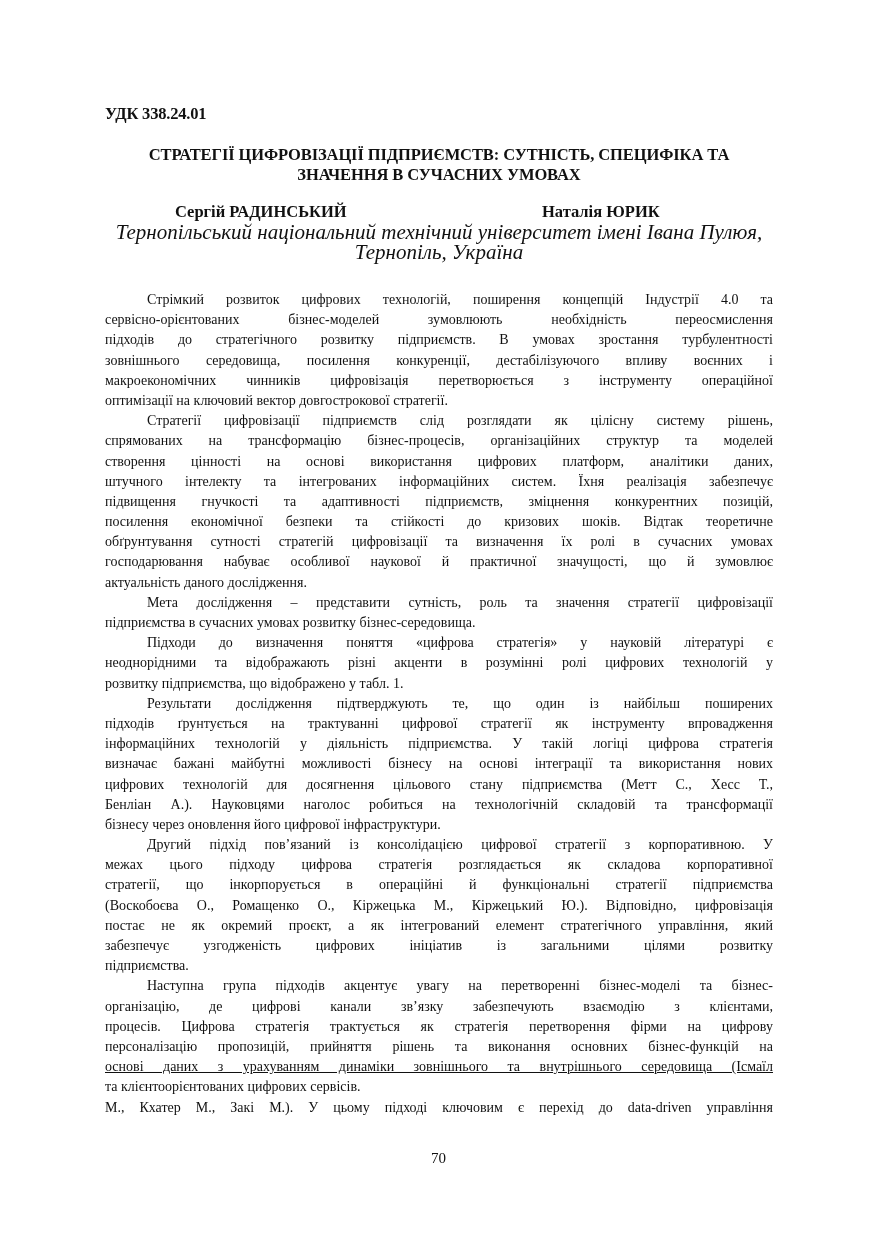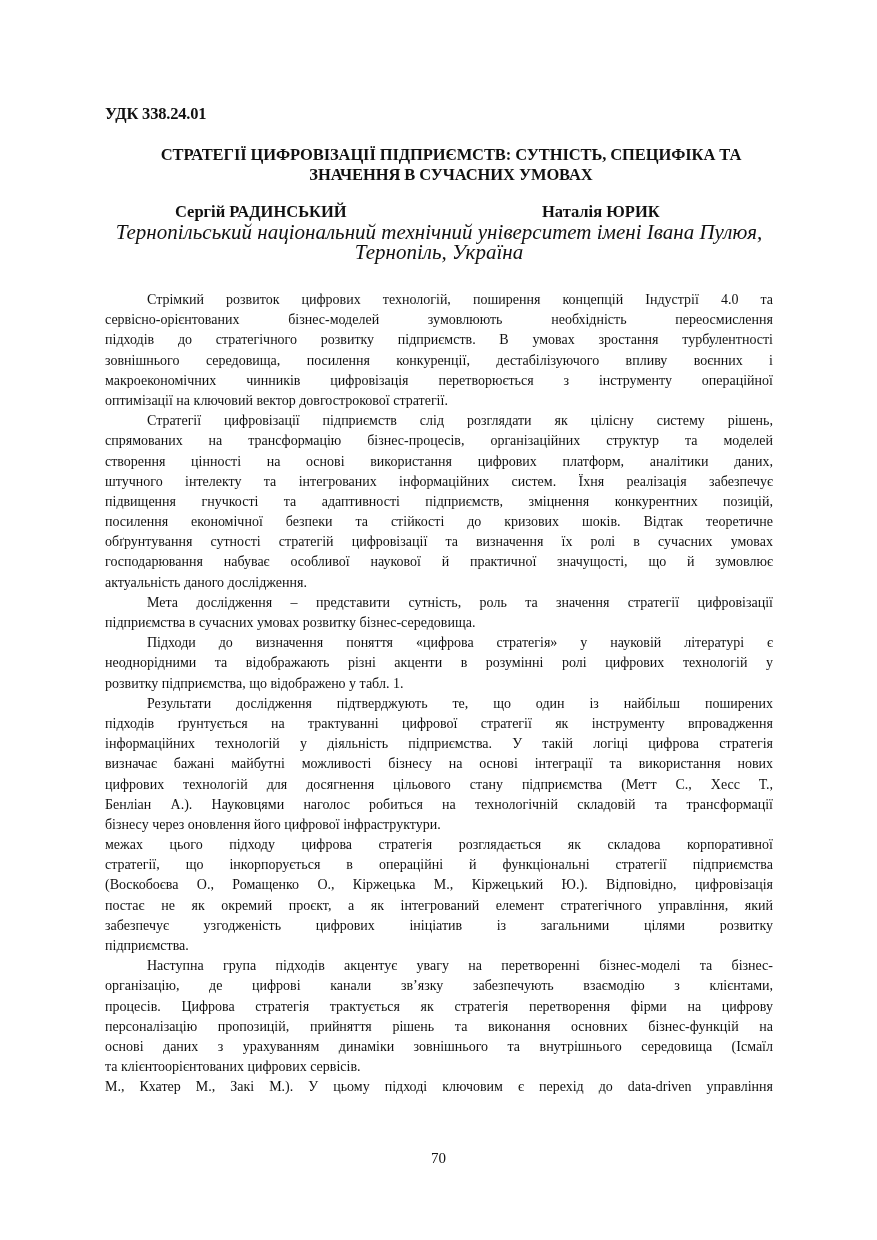--- a/index.html
+++ b/index.html
@@ -1,20 +1,20 @@
 <!DOCTYPE html>
 <html><head>
 <meta charset="utf-8">
 <style>
   html, body { margin: 0; padding: 0; background: #ffffff; }
   body { width: 877px; height: 1240px; position: relative; overflow: hidden;
          font-family: "Liberation Serif", "DejaVu Serif", serif; color: #111; }
   .page { position: absolute; left: 105px; top: 0; width: 668px; }
   .udk { position: absolute; top: 104px; left: 0; font-weight: bold; font-size: 16.5px; letter-spacing: -0.2px; }
-  .title { position: absolute; top: 145px; left: 12px; width: 668px; text-align: center; font-weight: bold;
+  .title { position: absolute; top: 145px; left: 0; width: 668px; text-align: center; font-weight: bold;
            font-size: 16.5px; line-height: 20px; letter-spacing: -0.1px; }
   .authors { position: absolute; top: 202px; left: 0; width: 668px; font-weight: bold; font-size: 16.5px; }
   .author1 { position: absolute; left: 70px; }
   .author2 { position: absolute; left: 437px; }
   .affil { position: absolute; top: 222px; left: 0; width: 668px; text-align: center; font-style: italic;
            font-size: 21px; line-height: 20px; }
   .body { position: absolute; top: 290px; left: 0; width: 668px; font-size: 14px; line-height: 20.2px; }
   .line { display: block; text-align: justify; text-align-last: justify; white-space: nowrap; height: 20.2px; }
   .line.last { text-align-last: left; }
   .line.indent { padding-left: 42px; }
@@ -69,31 +69,32 @@
       <div>
         <div class="line indent" style="white-space: normal;">Результати дослідження підтверджують те, що один із найбільш поширених</div>
         <div class="line" style="white-space: normal;">підходів ґрунтується на трактуванні цифрової стратегії як інструменту впровадження</div>
         <div class="line" style="white-space: normal;">інформаційних технологій у діяльність підприємства. У такій логіці цифрова стратегія</div>
         <div class="line" style="white-space: normal;">визначає бажані майбутні можливості бізнесу на основі інтеграції та використання нових</div>
         <div class="line" style="white-space: normal;">цифрових технологій для досягнення цільового стану підприємства (Метт С., Хесс Т.,</div>
         <div class="line" style="white-space: normal;">Бенліан А.). Науковцями наголос робиться на технологічній складовій та трансформації</div>
         <div class="line last" style="white-space: normal;">бізнесу через оновлення його цифрової інфраструктури.</div>
       </div>
       <div>
+        <div class="line indent" style="white-space: normal;">Другий підхід пов’язаний із консолідацією цифрової стратегії з корпоративною. У</div>
         <div class="line" style="white-space: normal;">межах цього підходу цифрова стратегія розглядається як складова корпоративної</div>
         <div class="line" style="white-space: normal;">стратегії, що інкорпорується в операційні й функціональні стратегії підприємства</div>
         <div class="line" style="white-space: normal;">(Воскобоєва О., Ромащенко О., Кіржецька М., Кіржецький Ю.). Відповідно, цифровізація</div>
         <div class="line" style="white-space: normal;">постає не як окремий проєкт, а як інтегрований елемент стратегічного управління, який</div>
         <div class="line" style="white-space: normal;">забезпечує узгодженість цифрових ініціатив із загальними цілями розвитку</div>
         <div class="line last" style="white-space: normal;">підприємства.</div>
       </div>
       <div>
         <div class="line indent" style="white-space: normal;">Наступна група підходів акцентує увагу на перетворенні бізнес-моделі та бізнес-</div>
         <div class="line" style="white-space: normal;">організацію, де цифрові канали зв’язку забезпечують взаємодію з клієнтами,</div>
         <div class="line" style="white-space: normal;">процесів. Цифрова стратегія трактується як стратегія перетворення фірми на цифрову</div>
         <div class="line" style="white-space: normal;">персоналізацію пропозицій, прийняття рішень та виконання основних бізнес-функцій на</div>
-        <div class="line" style="white-space: normal;">основі даних з урахуванням динаміки зовнішнього та внутрішнього середовища (Ісмаїл</div>
+        <div class="line" style="white-space: normal; text-decoration: underline;">основі даних з урахуванням динаміки зовнішнього та внутрішнього середовища (Ісмаїл</div>
         <div class="line last" style="white-space: normal;">та клієнтоорієнтованих цифрових сервісів.</div>
         <div class="line" style="white-space: normal;">М., Кхатер М., Закі М.). У цьому підході ключовим є перехід до data-driven управління</div>
       </div>
     </div>
 </div>
 <div class="pageno">70</div>
 
 </body></html>

